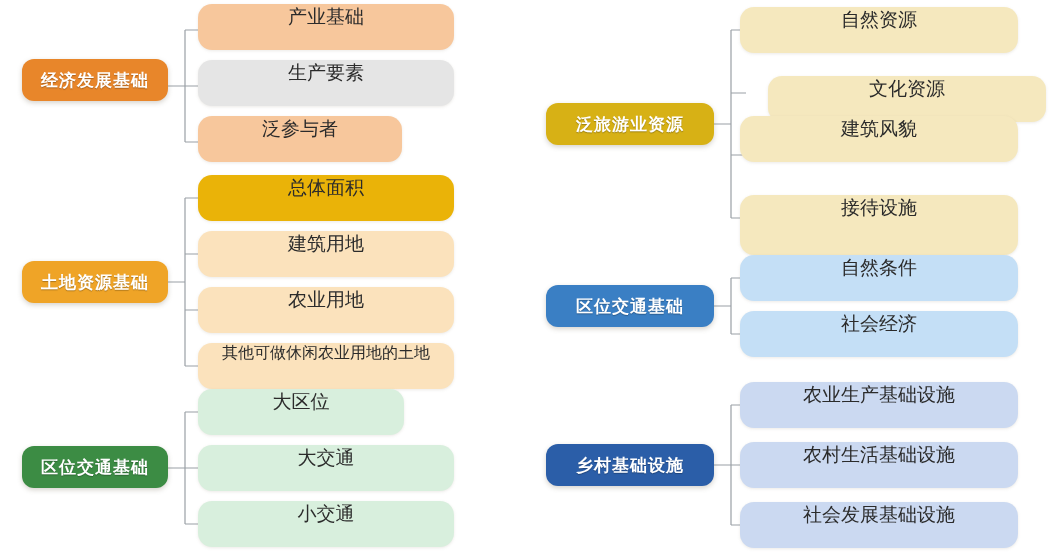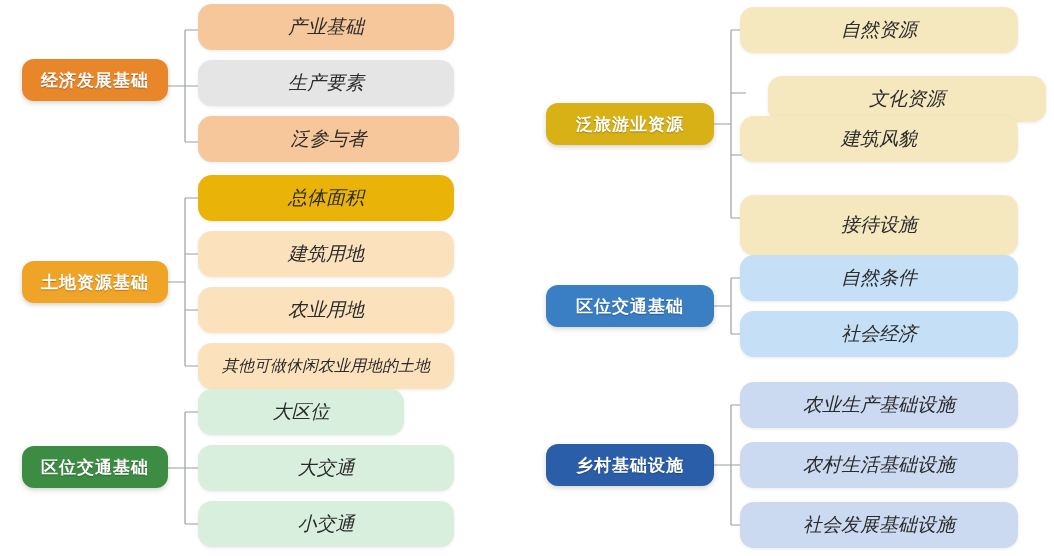--- a/index.html
+++ b/index.html
@@ -27,28 +27,27 @@
     font-weight: bold;
     letter-spacing: 1px;
     text-shadow: 0 1px 1px rgba(0,0,0,0.28);
     box-shadow: 0 2px 5px rgba(120,110,90,0.30);
     box-sizing: border-box;
     white-space: nowrap;
   }
   .child-node {
     position: absolute;
     display: flex;
-    align-items: center;
+    align-items: flex-start;
     justify-content: center;
     border-radius: 14px;
     color: #2b2b2b;
     box-sizing: border-box;
     white-space: nowrap;
     box-shadow: 0 1px 3px rgba(150,140,120,0.18);
-    font-style: italic;
   }
   .connector {
     position: absolute;
     pointer-events: none;
   }
   .connector svg {
     display: block;
   }
 </style>
 </head>
@@ -63,21 +62,21 @@
   </div>
   <div class="parent-node" style="left:22px; top:59px; width:146px; height:42px; background:#E8862A; font-size:17px;">
     <span>经济发展基础</span>
   </div>
   <div class="child-node" style="left:198px; top:4px; width:256px; height:46px; background:#F7C79C; font-size:19px;">
     <span>产业基础</span>
   </div>
   <div class="child-node" style="left:198px; top:60px; width:256px; height:46px; background:#e5e5e5; font-size:19px;">
     <span>生产要素</span>
   </div>
-  <div class="child-node" style="left:198px; top:116px; width:261px; height:46px; background:#F7C79C; font-size:19px;">
+  <div class="child-node" style="left:198px; top:116px; width:204px; height:46px; background:#F7C79C; font-size:19px;">
     <span>泛参与者</span>
   </div>
 
   <div class="connector" style="left:160px; top:186px; width:44px; height:192px;">
     <svg width="44" height="192" viewBox="0 0 44 192">
       <path d="M0,96 L25,96 M25,12 L25,180 M25,12 L40,12 M25,68 L40,68 M25,124 L40,124 M25,180 L40,180" stroke="#9aa0a6" stroke-width="1.2" fill="none"></path>
     </svg>
   </div>
   <div class="parent-node" style="left:22px; top:261px; width:146px; height:42px; background:#EFA427; font-size:17px;">
     <span>土地资源基础</span>

